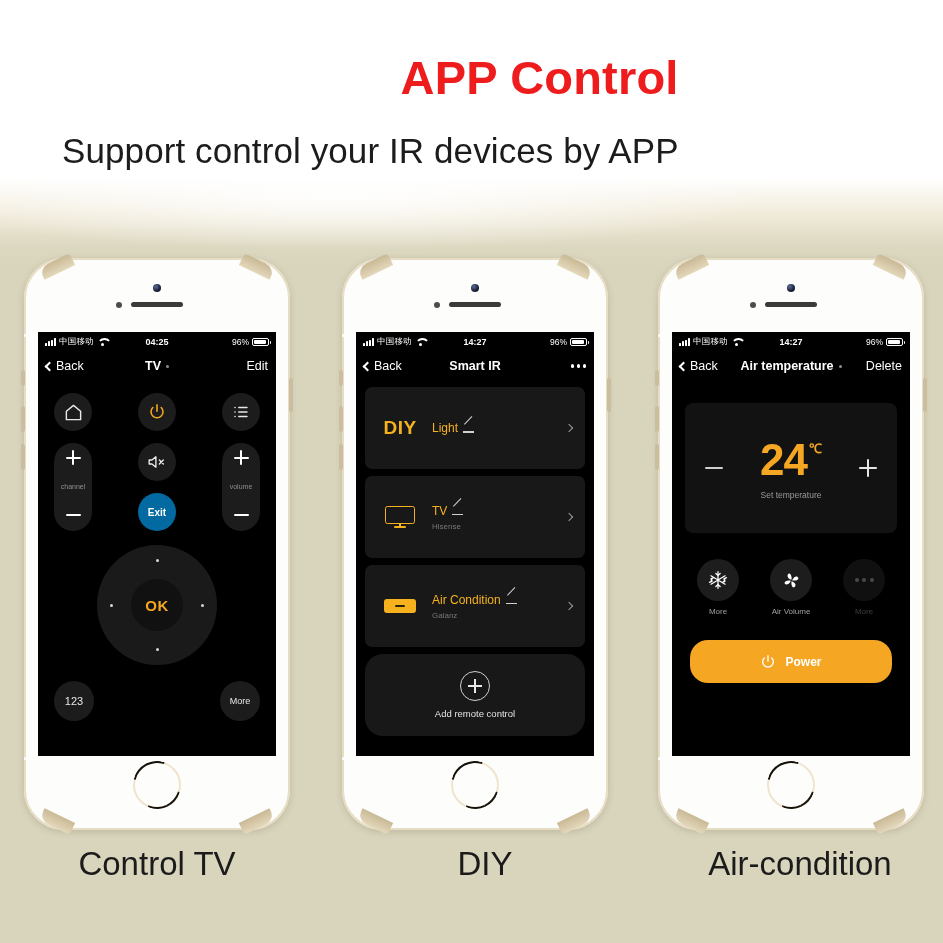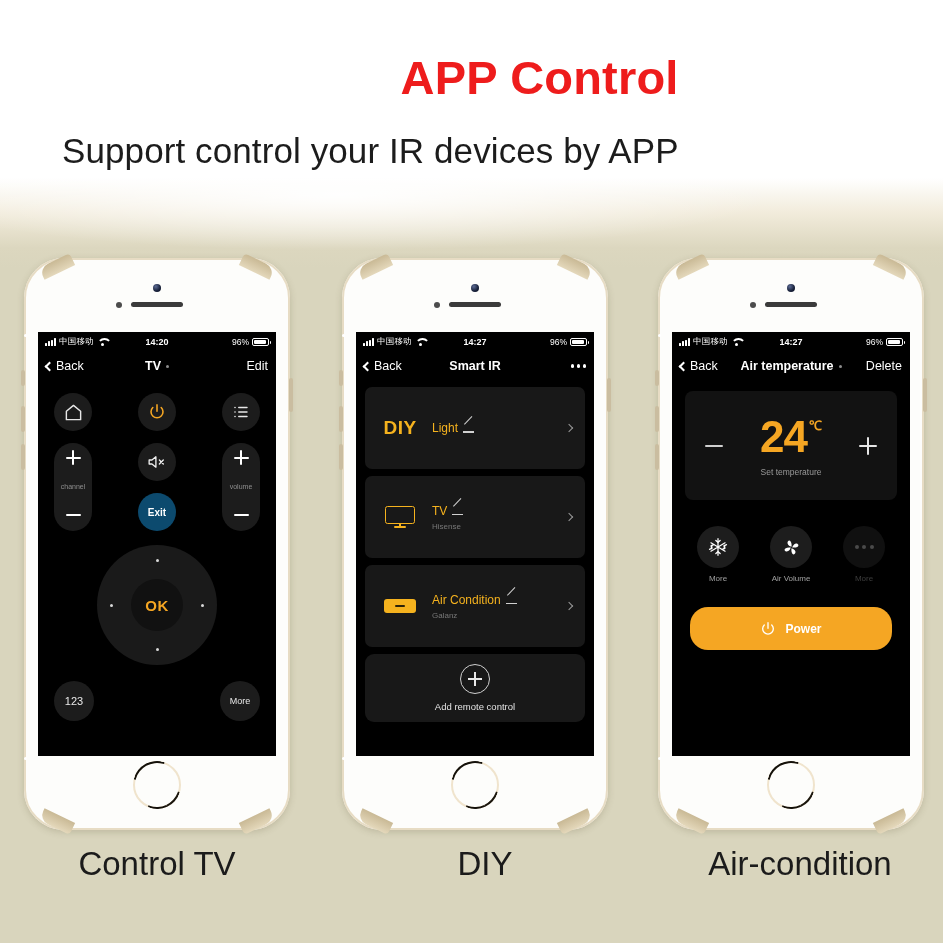--- a/index.html
+++ b/index.html
@@ -218,21 +218,21 @@
   .pill .lbl { font-size: 7px; color: #8f8f8f; }
   .plus, .minus { position: relative; width: 15px; height: 15px; }
   .plus::before, .plus::after, .minus::before {
     content: ""; position: absolute; background: #ffffff; border-radius: 1px;
   }
   .plus::before { left: 0; top: 6.5px; width: 15px; height: 2px; }
   .plus::after  { top: 0; left: 6.5px; width: 2px; height: 15px; }
   .minus::before { left: 0; top: 6.5px; width: 15px; height: 2px; }
   .mid-col { display: flex; flex-direction: column; align-items: center; gap: 12px; }
   .exit-btn {
-    background: #0c4a6e; border-radius: 50%; width: 38px; height: 38px;
+    background: #0369a1; border-radius: 50%; width: 38px; height: 38px;
     display: flex; align-items: center; justify-content: center;
     color: #ffffff; font-size: 10px; font-weight: bold; cursor: pointer;
   }
 
   .dpad {
     margin: 14px auto 0; width: 120px; height: 120px;
     border-radius: 50%; background: #1a1a1a; position: relative; cursor: pointer;
   }
   .dpad .ok {
     position: absolute; left: 50%; top: 50%; transform: translate(-50%,-50%);
@@ -273,21 +273,21 @@
   }
   .pencil::after {
     content: ""; position: absolute; left: 0px; bottom: 1px; width: 11px; height: 1.4px;
     background: #d0d0d0;
   }
   .chev-r {
     width: 6px; height: 6px; border-top: 1.6px solid #9a9a9a; border-right: 1.6px solid #9a9a9a;
     transform: rotate(45deg); flex: none;
   }
   .card-add {
-    background: #181818; border-radius: 9px; height: 68px;
+    background: #181818; border-radius: 18px; height: 82px;
     display: flex; flex-direction: column; align-items: center; justify-content: center;
     gap: 7px; cursor: pointer;
   }
   .plus-circle {
     width: 30px; height: 30px; border-radius: 50%; border: 1.4px solid #cfcfcf;
     position: relative;
   }
   .plus-circle::before, .plus-circle::after {
     content: ""; position: absolute; background: #e8e8e8;
   }
@@ -315,23 +315,23 @@
     position: relative;
   }
   .ac-glyph::before {
     content: ""; position: absolute; left: 11px; top: 5.5px;
     width: 10px; height: 2px; background: #2c2208; border-radius: 1px;
   }
 
   
   .ac-wrap { padding: 10px 13px 0; }
   .temp-card {
-    background: #121212; border-radius: 8px; height: 109px;
+    background: #121212; border-radius: 8px; height: 130px;
     display: flex; align-items: center; justify-content: space-between;
-    padding: 0 18px; position: relative;
+    padding: 0 18px; position: relative; margin-top: 12px;
   }
   .step-btn { width: 22px; height: 22px; position: relative; cursor: pointer; }
   .step-btn.minus-b::before {
     content: ""; position: absolute; left: 2px; top: 10px; width: 18px; height: 2px;
     background: #cfcfcf; border-radius: 1px;
   }
   .step-btn.plus-b::before {
     content: ""; position: absolute; left: 2px; top: 10px; width: 18px; height: 2px;
     background: #e6e6e6; border-radius: 1px;
   }
@@ -411,21 +411,21 @@
       <div class="sb-left">
         <span class="bars">
             <i></i>
             <i></i>
             <i></i>
             <i></i>
           </span>
         <span class="carrier">中国移动</span>
         <span class="wifi-ico"></span>
       </div>
-      <div class="sb-time">14:20</div>
+      <div class="sb-time">04:25</div>
       <div class="sb-right">
         <span>96%</span>
         <span class="batt">
             <span></span>
           </span>
       </div>
     </div>
 
     <div class="navbar">
       <div class="nav-back">

